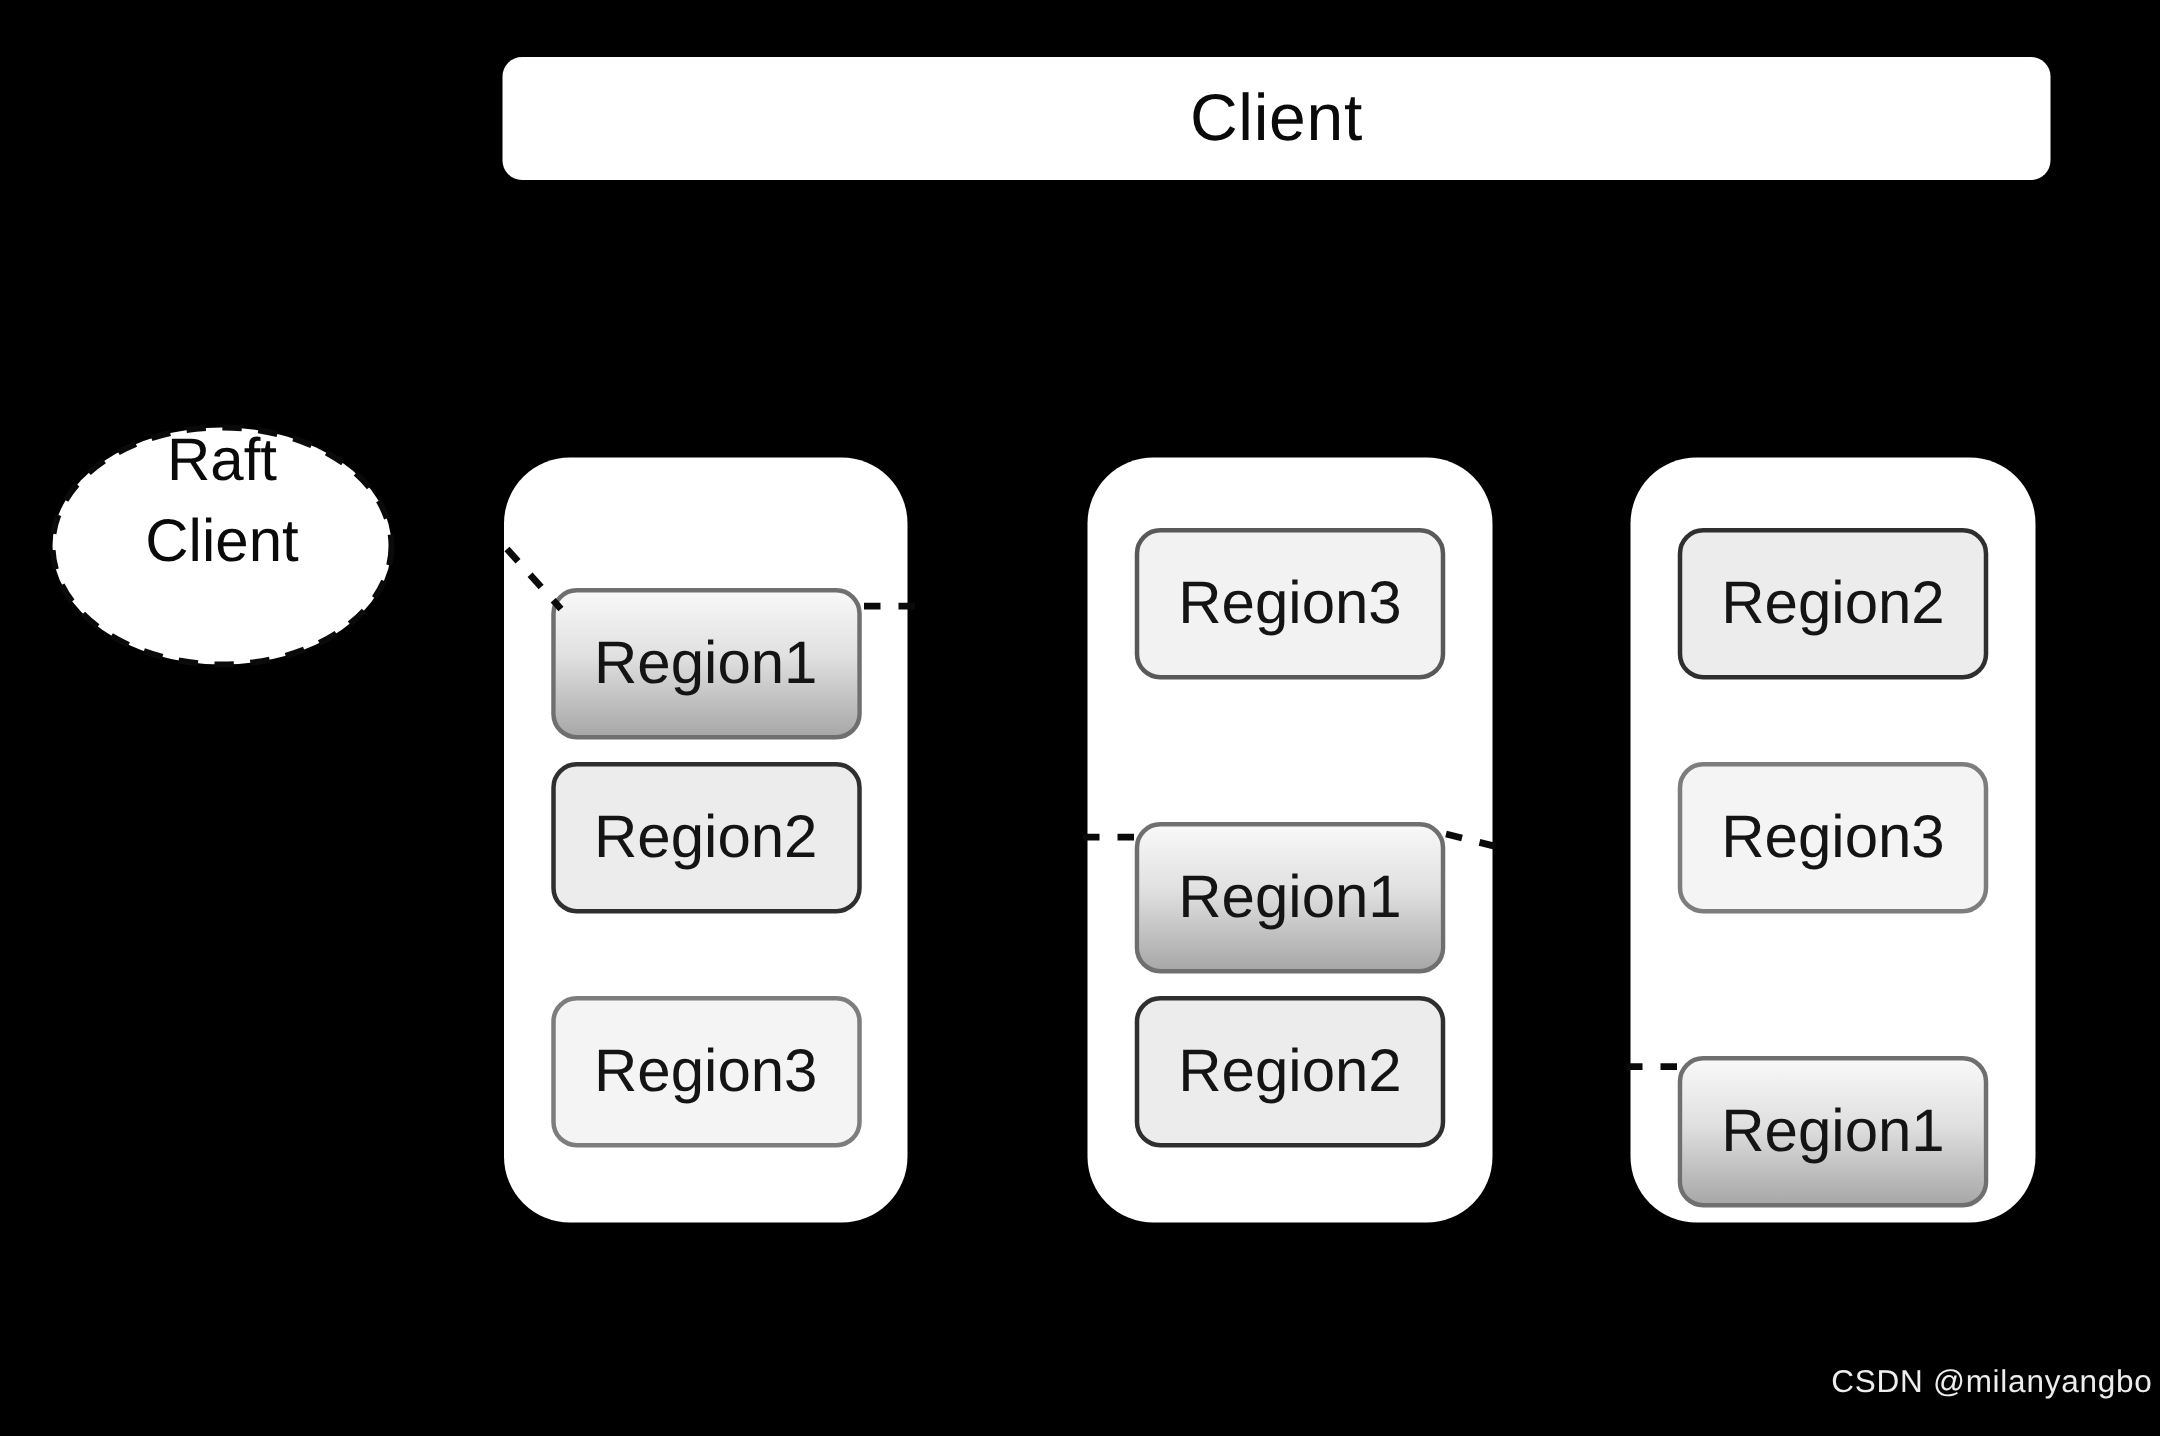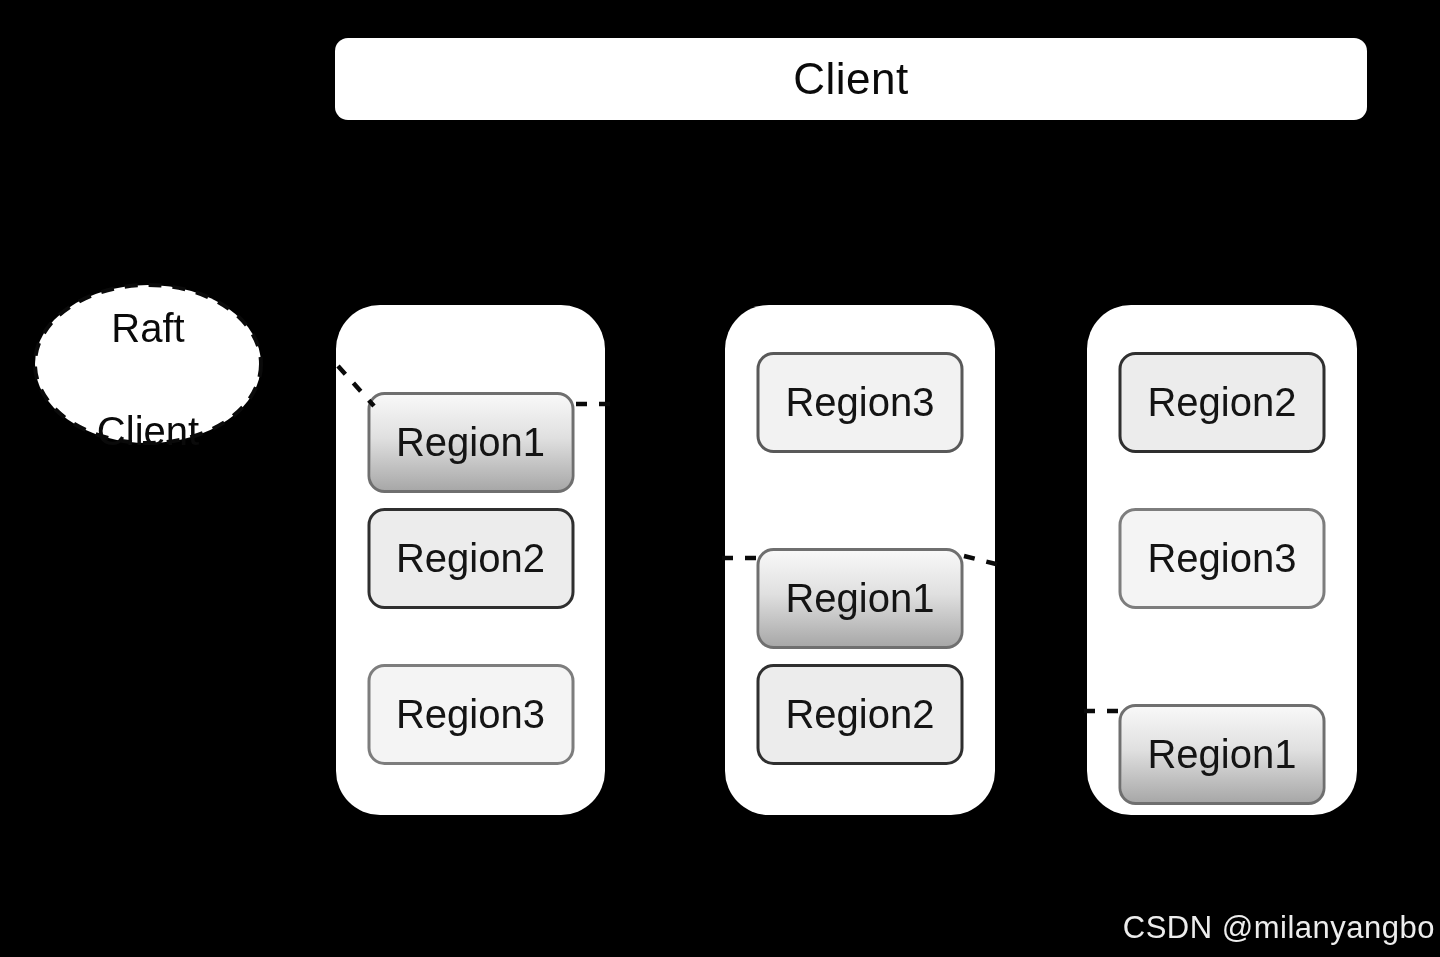--- a/index.html
+++ b/index.html
@@ -37,26 +37,26 @@
 
   
   .raft-ellipse-svg {
     position: absolute;
     left: 28px; top: 278px;
     width: 240px; height: 172px;
     z-index: 1;
   }
   .raft-label {
     position: absolute;
-    left: 35px; top: 301px;
+    left: 35px; top: 280px;
     width: 226px; height: 157px;
     display: flex;
     flex-direction: column;
     align-items: center;
-    justify-content: space-between;
+    justify-content: flex-start;
     z-index: 2;
     font-size: 40px;
     font-weight: 500;
     line-height: 54px;
     color: #0a0a0a;
     text-align: center;
   }
 
   
   .node {
@@ -114,21 +114,21 @@
     width: 1440px; height: 957px;
     z-index: 5;
     pointer-events: none;
   }
 
   
   .watermark {
     position: absolute;
     right: 5px;
     top: 910px;
-    font-size: 31px;
+    font-size: 21px;
     color: #ededed;
     z-index: 3;
     letter-spacing: 0.5px;
   }
 </style>
 </head>
 <body>
 
 <div class="stage">
 

